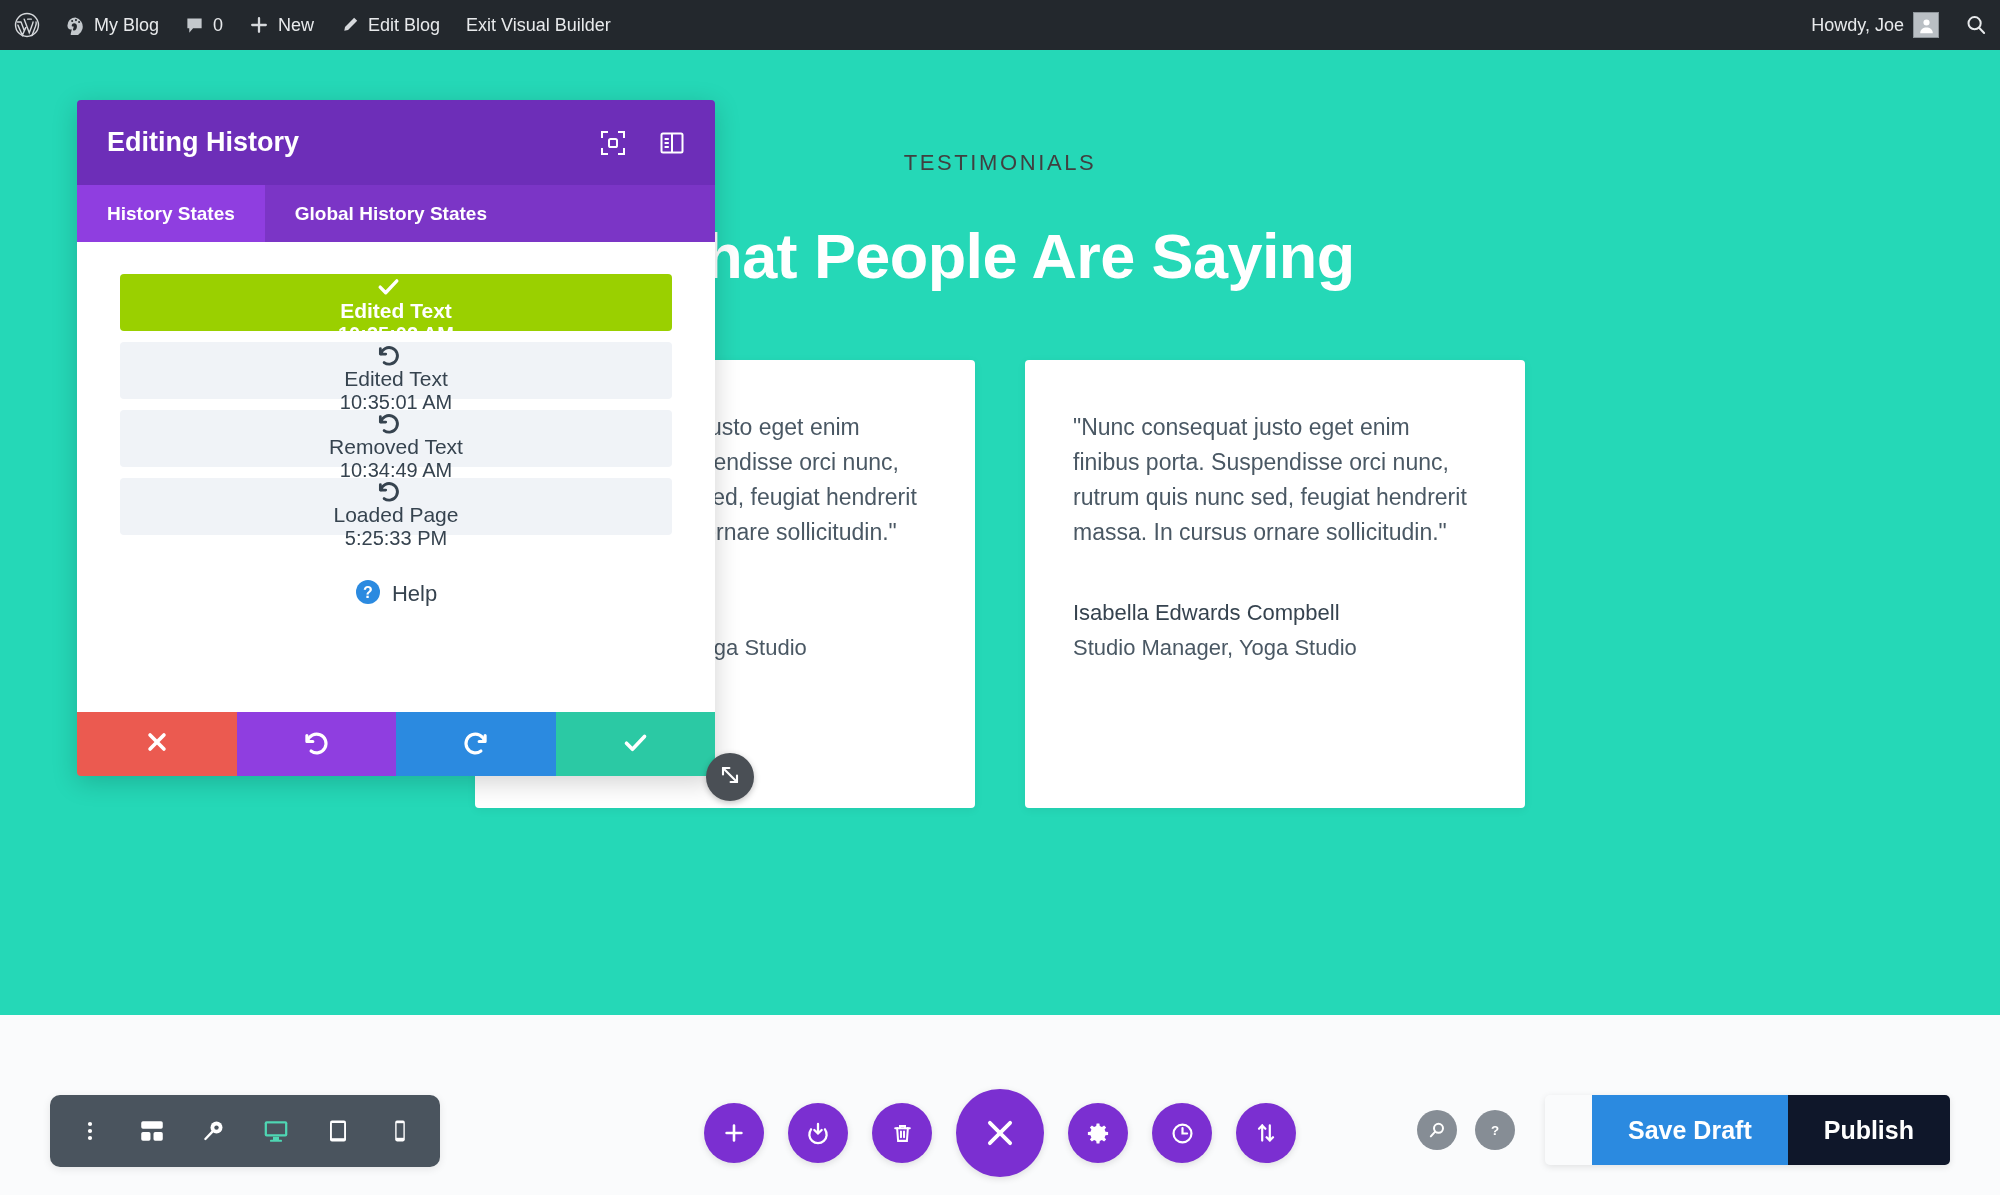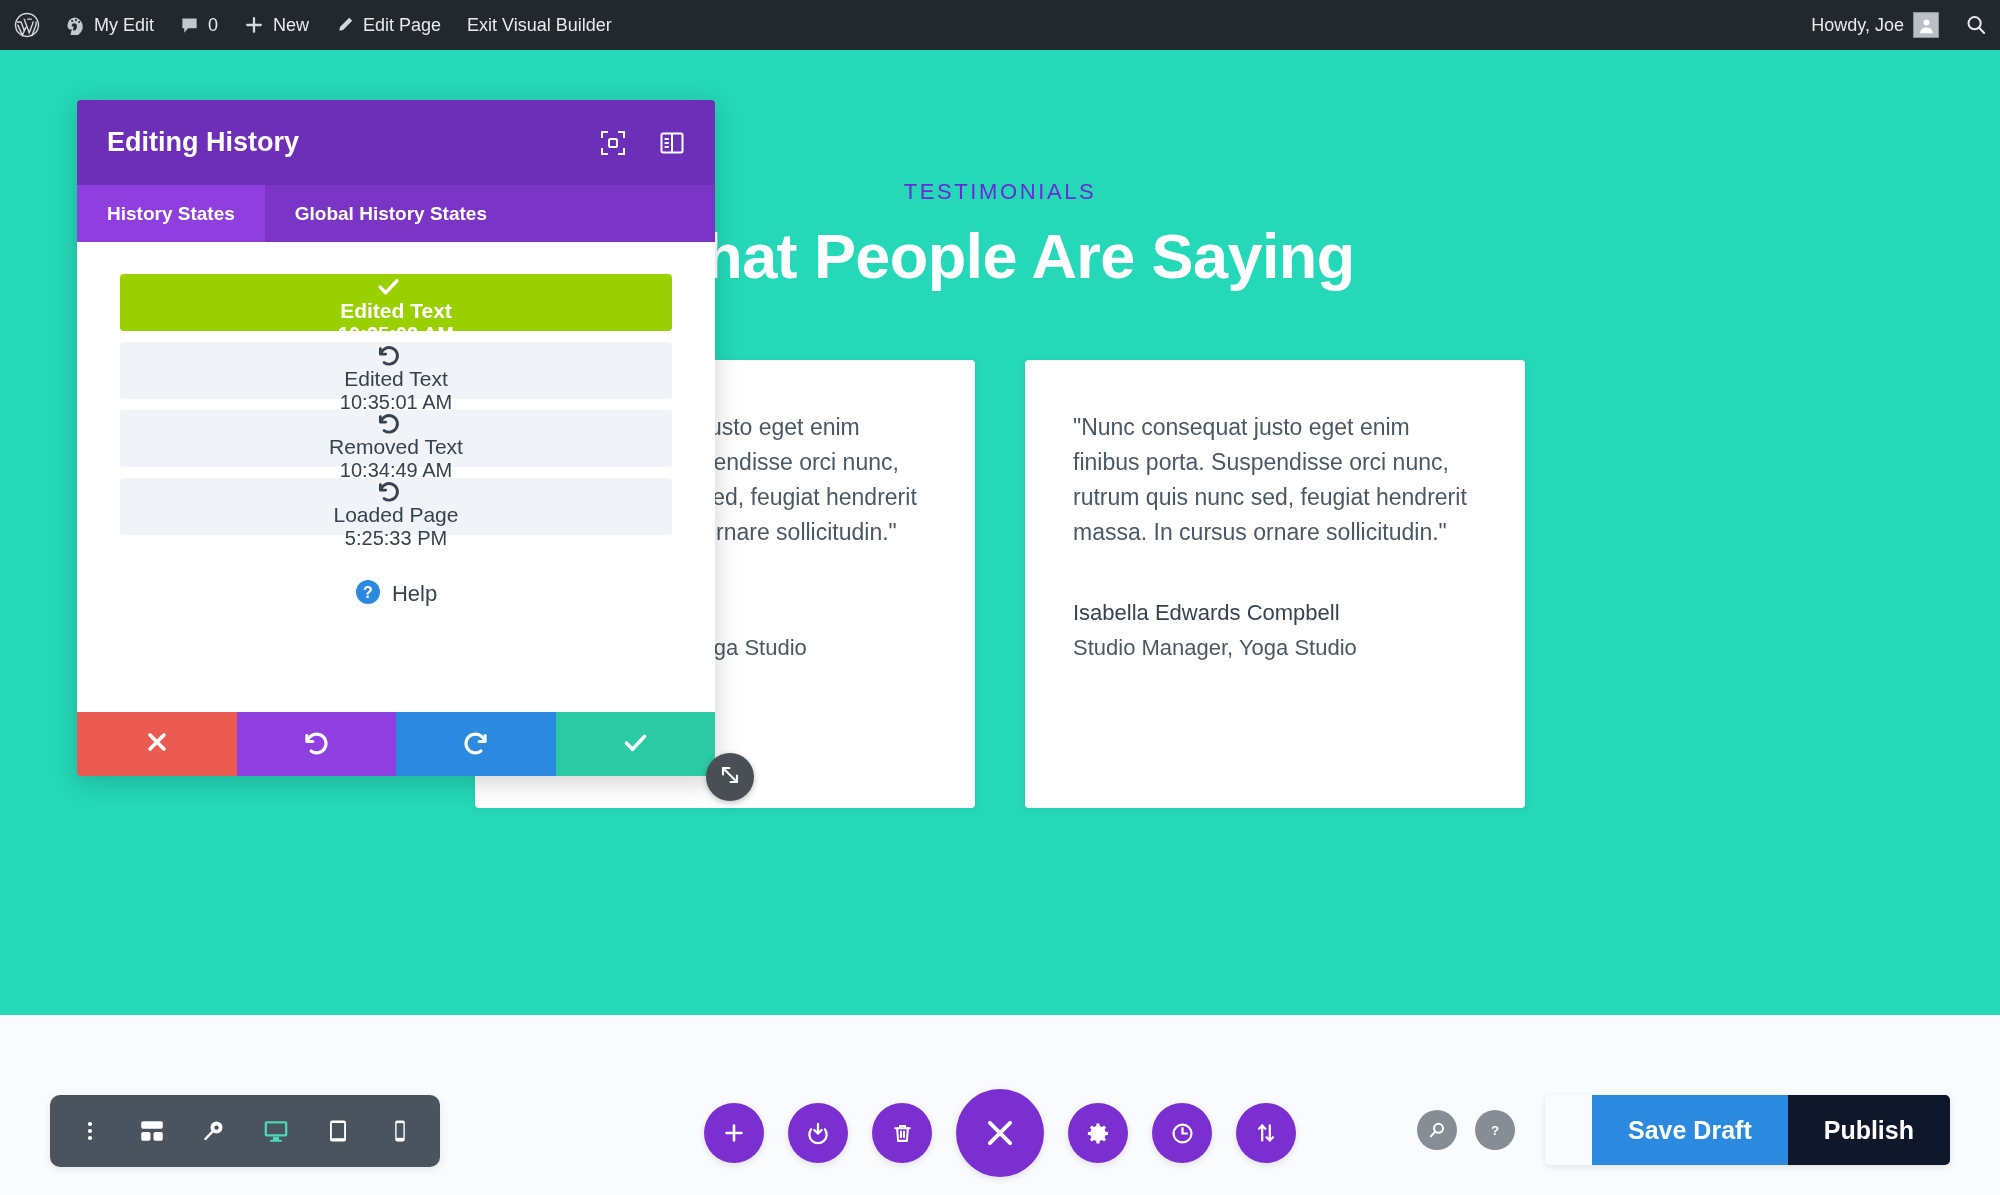--- a/index.html
+++ b/index.html
@@ -31,21 +31,21 @@
   }
 
   
   .canvas {
     position:absolute; top:50px; left:0; width:2000px; height:965px;
     background:#25d8b7;
     overflow:hidden;
   }
   .sec-label {
     position:absolute; left:0; top:100px; width:2000px; text-align:center;
-    color:#6d28d9; font-size:22px; letter-spacing:2.6px; font-weight:400;margin-top:29px;
+    color:#404040; font-size:22px; letter-spacing:2.6px; font-weight:400;
   }
   .sec-title {
     position:absolute; left:0; top:170px; width:2000px; text-align:center;
     color:#ffffff; font-size:63px; font-weight:700; letter-spacing:-0.6px;
   }
   .cards {
     position:absolute; top:310px; left:50%; transform:translateX(-50%);
     display:flex; gap:50px;
   }
   .card {
@@ -171,21 +171,21 @@
     </div>
     <div class="ab-item">
       <span class="ab-icon">
         <svg width="19" height="19" viewBox="0 0 20 20" fill="#c3c8cc">
           <path d="M10 1.5A8.5 8.5 0 001.5 10c0 2.5 1.6 4.2 3.4 4.2 1.2 0 1.8-.8 1.8-1.6 0-1-.7-1.6-.7-2.5 0-1.3 1-2.4 2.5-2.4 1.9 0 3 1.3 3 3.1 0 2.6-1.3 4.5-3 4.5-.7 0-1.3-.5-1.1-1.2l.6-2.2c.2-.6-.1-1.1-.7-1.1-.8 0-1.4.8-1.4 1.9 0 .7.2 1.2.2 1.2l-1 4.2c-.2.9-.1 2.1 0 2.9A8.5 8.5 0 0010 1.5z"></path>
           <circle cx="6.5" cy="5.2" r="1.1" fill="#23282d"></circle>
           <circle cx="10.5" cy="4.3" r="1.1" fill="#23282d"></circle>
           <circle cx="13.8" cy="6.3" r="1.1" fill="#23282d"></circle>
         </svg>
       </span>
-      <span>My Edit</span>
+      <span>My Blog</span>
     </div>
     <div class="ab-item">
       <span class="ab-icon">
         <svg width="19" height="19" viewBox="0 0 20 20" fill="#c3c8cc">
           <path d="M2.5 2.5h15v10.5h-9l-4 4.5v-4.5h-2z"></path>
         </svg>
       </span>
       <span>0</span>
     </div>
     <div class="ab-item">
@@ -195,21 +195,21 @@
         </svg>
       </span>
       <span>New</span>
     </div>
     <div class="ab-item">
       <span class="ab-icon">
         <svg width="19" height="19" viewBox="0 0 20 20" fill="#d6d9dc">
           <path d="M14.9 1.9l3.2 3.2-9.6 9.6-4 .8.8-4z"></path>
         </svg>
       </span>
-      <span>Edit Page</span>
+      <span>Edit Blog</span>
     </div>
     <div class="ab-item">
       <span>Exit Visual Builder</span>
     </div>
 
     <div class="ab-right">
       <div class="ab-item">
         <span>Howdy, Joe</span>
         <span class="avatar-box">
           <svg width="17" height="17" viewBox="0 0 20 20" fill="#fff">

